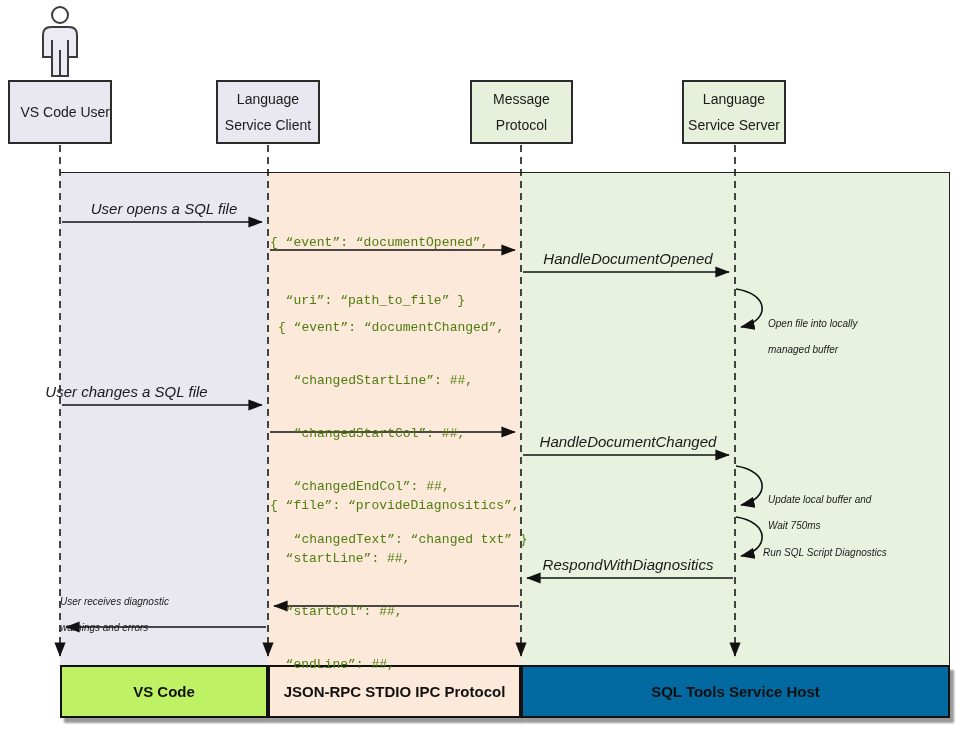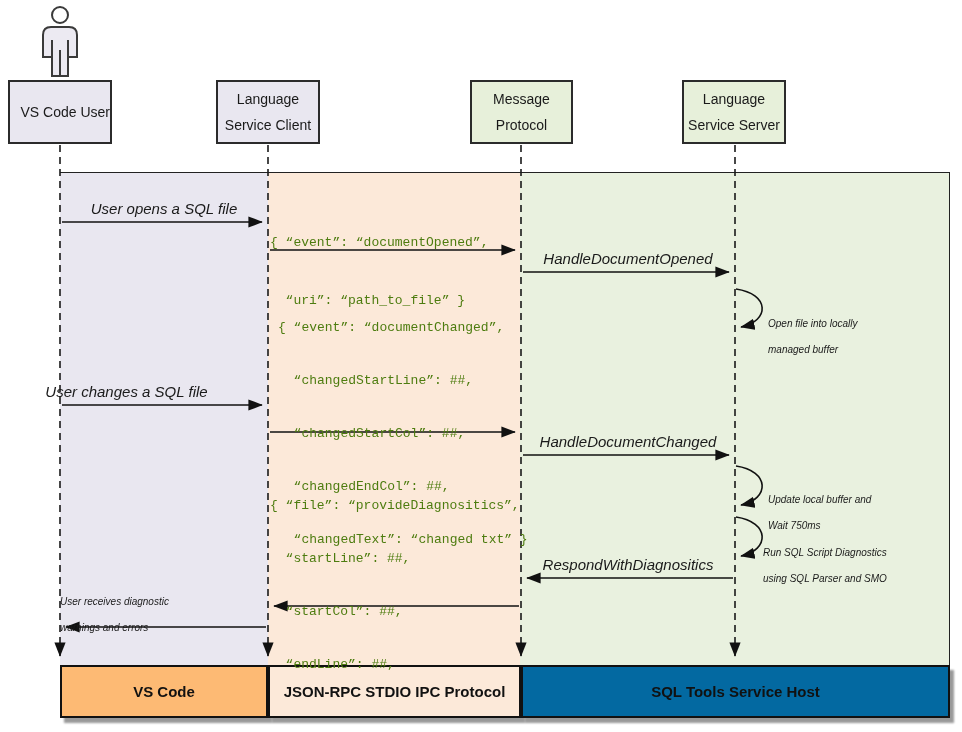--- a/index.html
+++ b/index.html
@@ -23,21 +23,21 @@
   #box-user     { left:8px;   width:104px;align-items:flex-end; }
   #box-client   { left:216px; width:104px; }
   #box-protocol { left:470px; width:103px; }
   #box-server   { left:682px; width:104px; }
 
   
   .footer-box { position:absolute; top:665px; height:53px; border:2px solid #111;
                 display:flex; align-items:center; justify-content:center;
                 font-size:15px; font-weight:bold; color:#111;
                 box-shadow:4px 5px 2px rgba(0,0,0,0.40); z-index:3; }
-  #foot-vscode  { left:60px;  width:208px; background:#fdba74; }
+  #foot-vscode  { left:60px;  width:208px; background:#bef264; }
   #foot-channel { left:268px; width:253px; background:#fce9d9; }
   #foot-host    { left:521px; width:429px; background:#0369a1; }
 
   
   svg.lines { position:absolute; left:0; top:0; z-index:2; }
 
   
   .msg-label { position:absolute; font-style:italic; font-size:15px; color:#1a1a1a;
                text-align:center; z-index:4; }
   .note-label { position:absolute; font-style:italic; font-size:10px; color:#1a1a1a;
@@ -121,21 +121,20 @@
   <div class="note-label" style="left:768px; width:190px; top:291px;">
     <div>Open file into locally</div>
     <div>managed buffer</div>
   </div>
   <div class="note-label" style="left:768px; width:190px; top:467px;">
     <div>Update local buffer and</div>
     <div>Wait 750ms</div>
   </div>
   <div class="note-label" style="left:763px; width:200px; top:520px;">
     <div>Run SQL Script Diagnostics</div>
-    <div>using SQL Parser and SMO</div>
   </div>
   <div class="note-label" style="left:60px; width:208px; top:569px;">
     <div>User receives diagnostic</div>
     <div>warnings and errors</div>
   </div>
 
   <div class="json-block wide" style="left:270px; top:199px;">
     <div>{ “event”: “documentOpened”,</div>
     <div>  “uri”: “path_to_file” }</div>
   </div>

